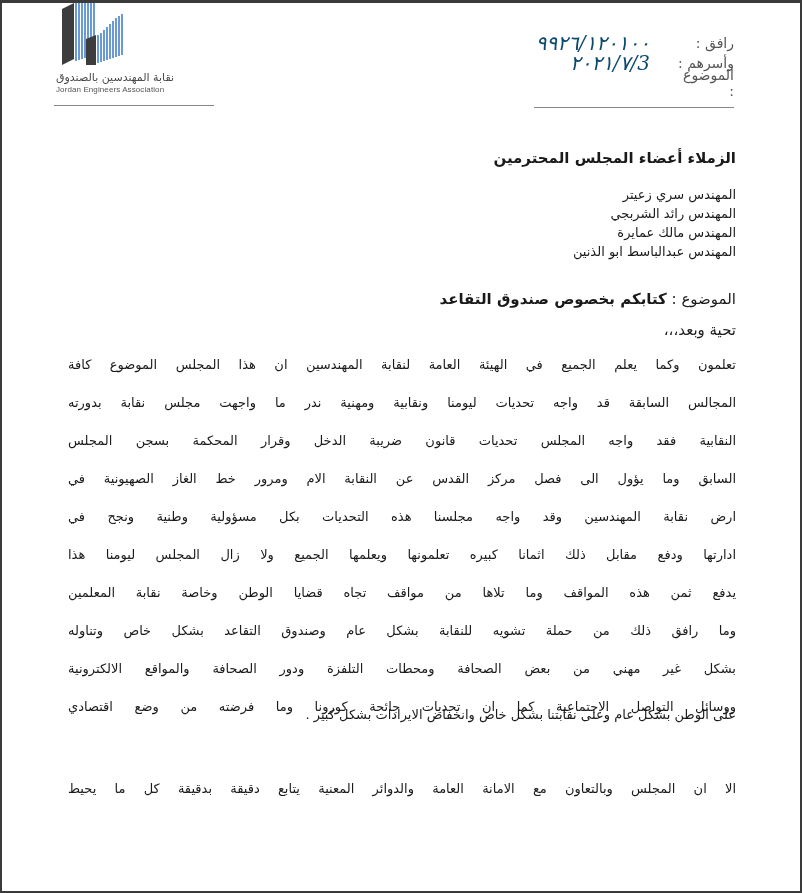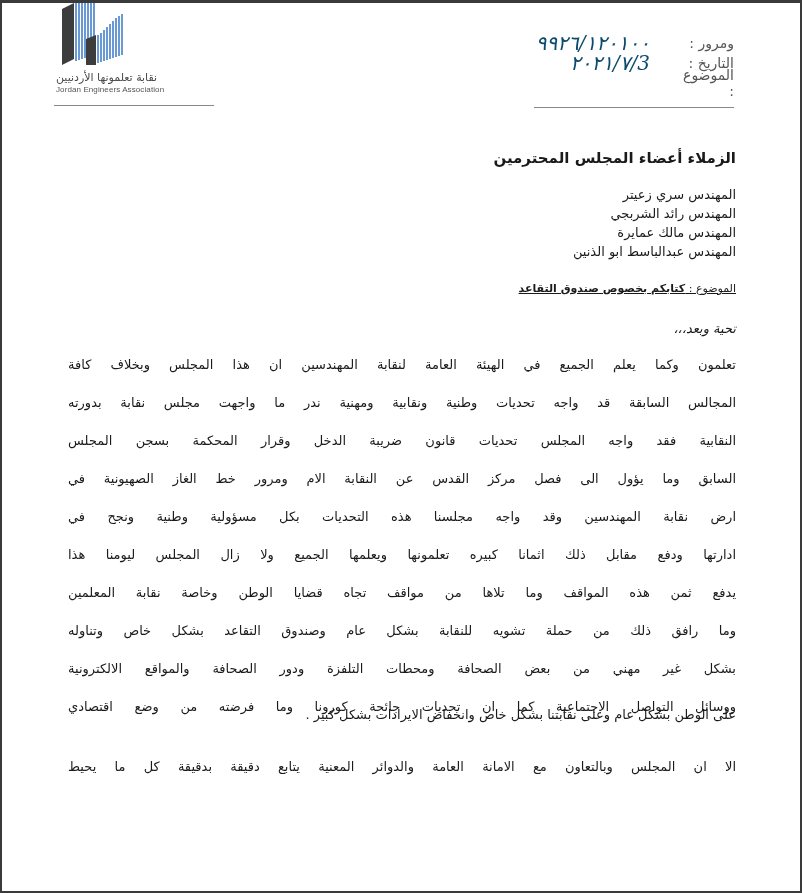--- a/index.html
+++ b/index.html
@@ -20,23 +20,23 @@
     .ref-block { position: absolute; right: 66px; top: 30px; width: 200px; direction: rtl; }
     .ref-row { height: 20px; display: flex; align-items: center; font-size: 14px; color: #555; }
     .ref-label { width: 60px; text-align: right; font-family: "DejaVu Sans", sans-serif; }
     .ref-value { color: #0c4a6e; font-size: 20px; font-family: "DejaVu Serif", serif; font-style: italic; margin-right: 24px; direction: ltr; }
     .ref-line { position: absolute; right: 66px; top: 104px; width: 200px; height: 1px; background: #888; }
 
     
     .doc { position: absolute; right: 64px; left: 66px; direction: rtl; text-align: right; }
     .salutation { top: 146px; font-size: 15px; font-weight: bold; }
     .recipients { top: 182px; font-size: 13px; line-height: 19px; }
-    .subject { top: 279px; font-size: 11px; text-decoration: underline; }
+    .subject { top: 287px; font-size: 15px; }
     .subject b { font-weight: bold; }
-    .greeting { top: 318px; font-size: 13px; font-style: italic; }
+    .greeting { top: 318px; font-size: 15px; }
     .para-line { position: absolute; right: 64px; left: 66px; direction: rtl; text-align: justify; text-align-last: justify; font-size: 13px; }
     .para-line.last { text-align-last: right; }
   </style>
 </head>
 <body>
 
 <div class="page">
 
   <div class="logo">
     <svg width="70" height="64" viewBox="0 0 70 64">
@@ -56,32 +56,32 @@
           <rect x="42" y="30" width="2" height="29"></rect>
         <rect x="45" y="27" width="2" height="31"></rect>
           <rect x="48" y="24" width="2" height="33"></rect>
         <rect x="51" y="21" width="2" height="35"></rect>
           <rect x="54" y="18" width="2" height="37"></rect>
         <rect x="57" y="15" width="2" height="39"></rect>
           <rect x="60" y="13" width="2" height="40"></rect>
         <rect x="63" y="11" width="2" height="41"></rect>
       </g>
     </svg>
-    <div class="logo-ar">نقابة تعلمونها الأردنيين</div>
+    <div class="logo-ar">نقابة المهندسين بالصندوق</div>
     <div class="logo-en">Jordan Engineers Association</div>
   </div>
   <div class="logo-line"></div>
 
   <div class="ref-block">
     <div class="ref-row">
-      <span class="ref-label">ومرور :</span>
+      <span class="ref-label">رافق :</span>
       <span class="ref-value">٩٩٢٦/١٢٠١٠٠</span>
     </div>
     <div class="ref-row">
-      <span class="ref-label">التاريخ :</span>
+      <span class="ref-label">وأسرهم :</span>
       <span class="ref-value">٢٠٢١/٧/3</span>
     </div>
     <div class="ref-row">
       <span class="ref-label">الموضوع :</span>
     </div>
   </div>
   <div class="ref-line"></div>
 
   <div class="doc recipients">
     <div>المهندس سري زعيتر</div>
@@ -91,26 +91,26 @@
   </div>
 
   <div class="doc salutation">الزملاء أعضاء المجلس المحترمين</div>
 
   <div class="doc subject">
     <span>الموضوع : </span><b>كتابكم بخصوص صندوق التقاعد</b>
   </div>
 
   <div class="doc greeting">تحية وبعد،،،</div>
 
-  <div class="para-line" style="top:354px">تعلمون وكما يعلم الجميع في الهيئة العامة لنقابة المهندسين ان هذا المجلس وبخلاف كافة</div>
-  <div class="para-line" style="top:392px">المجالس السابقة قد واجه تحديات وطنية ونقابية ومهنية ندر ما واجهت مجلس نقابة بدورته</div>
+  <div class="para-line" style="top:354px">تعلمون وكما يعلم الجميع في الهيئة العامة لنقابة المهندسين ان هذا المجلس الموضوع كافة</div>
+  <div class="para-line" style="top:392px">المجالس السابقة قد واجه تحديات ليومنا ونقابية ومهنية ندر ما واجهت مجلس نقابة بدورته</div>
   <div class="para-line" style="top:468px">السابق وما يؤول الى فصل مركز القدس عن النقابة الام ومرور خط الغاز الصهيونية في</div>
   <div class="para-line" style="top:430px">النقابية فقد واجه المجلس تحديات قانون ضريبة الدخل وقرار المحكمة بسجن المجلس</div>
   <div class="para-line" style="top:506px">ارض نقابة المهندسين وقد واجه مجلسنا هذه التحديات بكل مسؤولية وطنية ونجح في</div>
   <div class="para-line" style="top:544px">ادارتها ودفع مقابل ذلك اثمانا كبيره تعلمونها ويعلمها الجميع ولا زال المجلس ليومنا هذا</div>
   <div class="para-line" style="top:582px">يدفع ثمن هذه المواقف وما تلاها من مواقف تجاه قضايا الوطن وخاصة نقابة المعلمين</div>
   <div class="para-line" style="top:620px">وما رافق ذلك من حملة تشويه للنقابة بشكل عام وصندوق التقاعد بشكل خاص وتناوله</div>
   <div class="para-line" style="top:696px">ووسائل التواصل الاجتماعية كما ان تحديات جائحة كورونا وما فرضته من وضع اقتصادي</div>
   <div class="para-line" style="top:658px">بشكل غير مهني من بعض الصحافة ومحطات التلفزة ودور الصحافة والمواقع الالكترونية</div>
   <div class="para-line last" style="top:704px">على الوطن بشكل عام وعلى نقابتنا بشكل خاص وانخفاض الايرادات بشكل كبير .</div>
 
-  <div class="para-line" style="top:756px">الا ان المجلس وبالتعاون مع الامانة العامة والدوائر المعنية يتابع دقيقة بدقيقة كل ما يحيط</div>
+  <div class="para-line" style="top:778px">الا ان المجلس وبالتعاون مع الامانة العامة والدوائر المعنية يتابع دقيقة بدقيقة كل ما يحيط</div>
 </div>
 
 </body></html>

